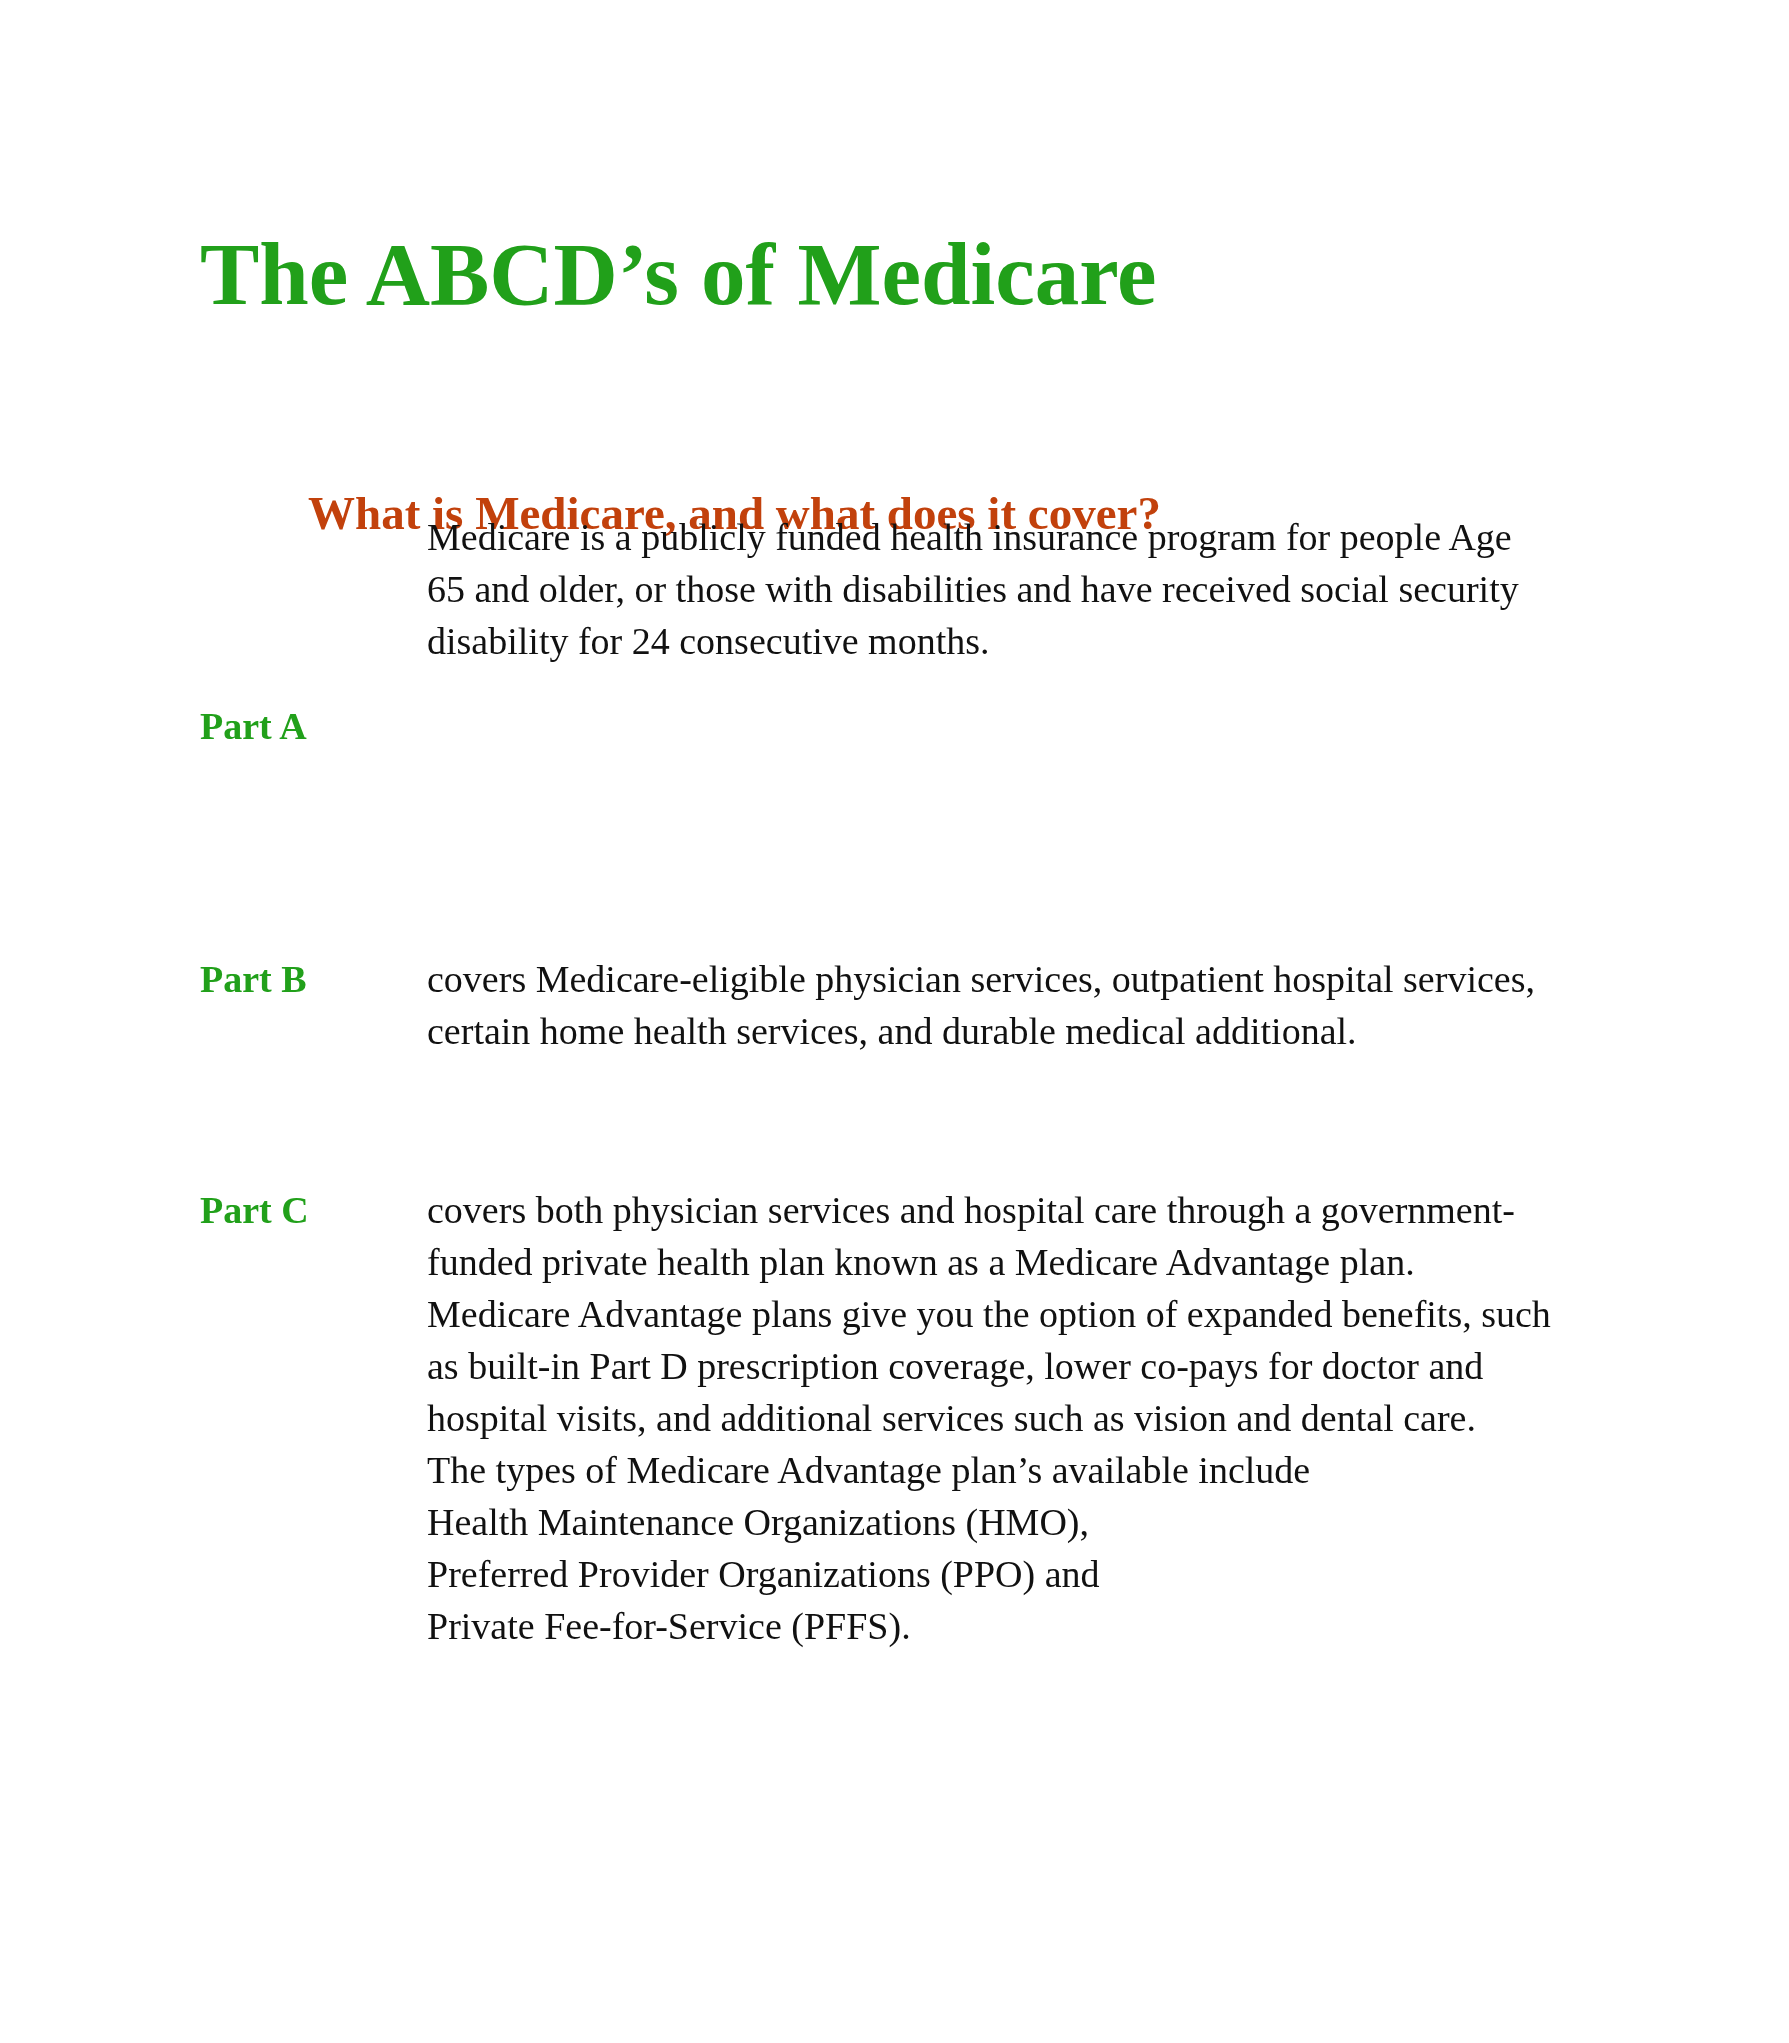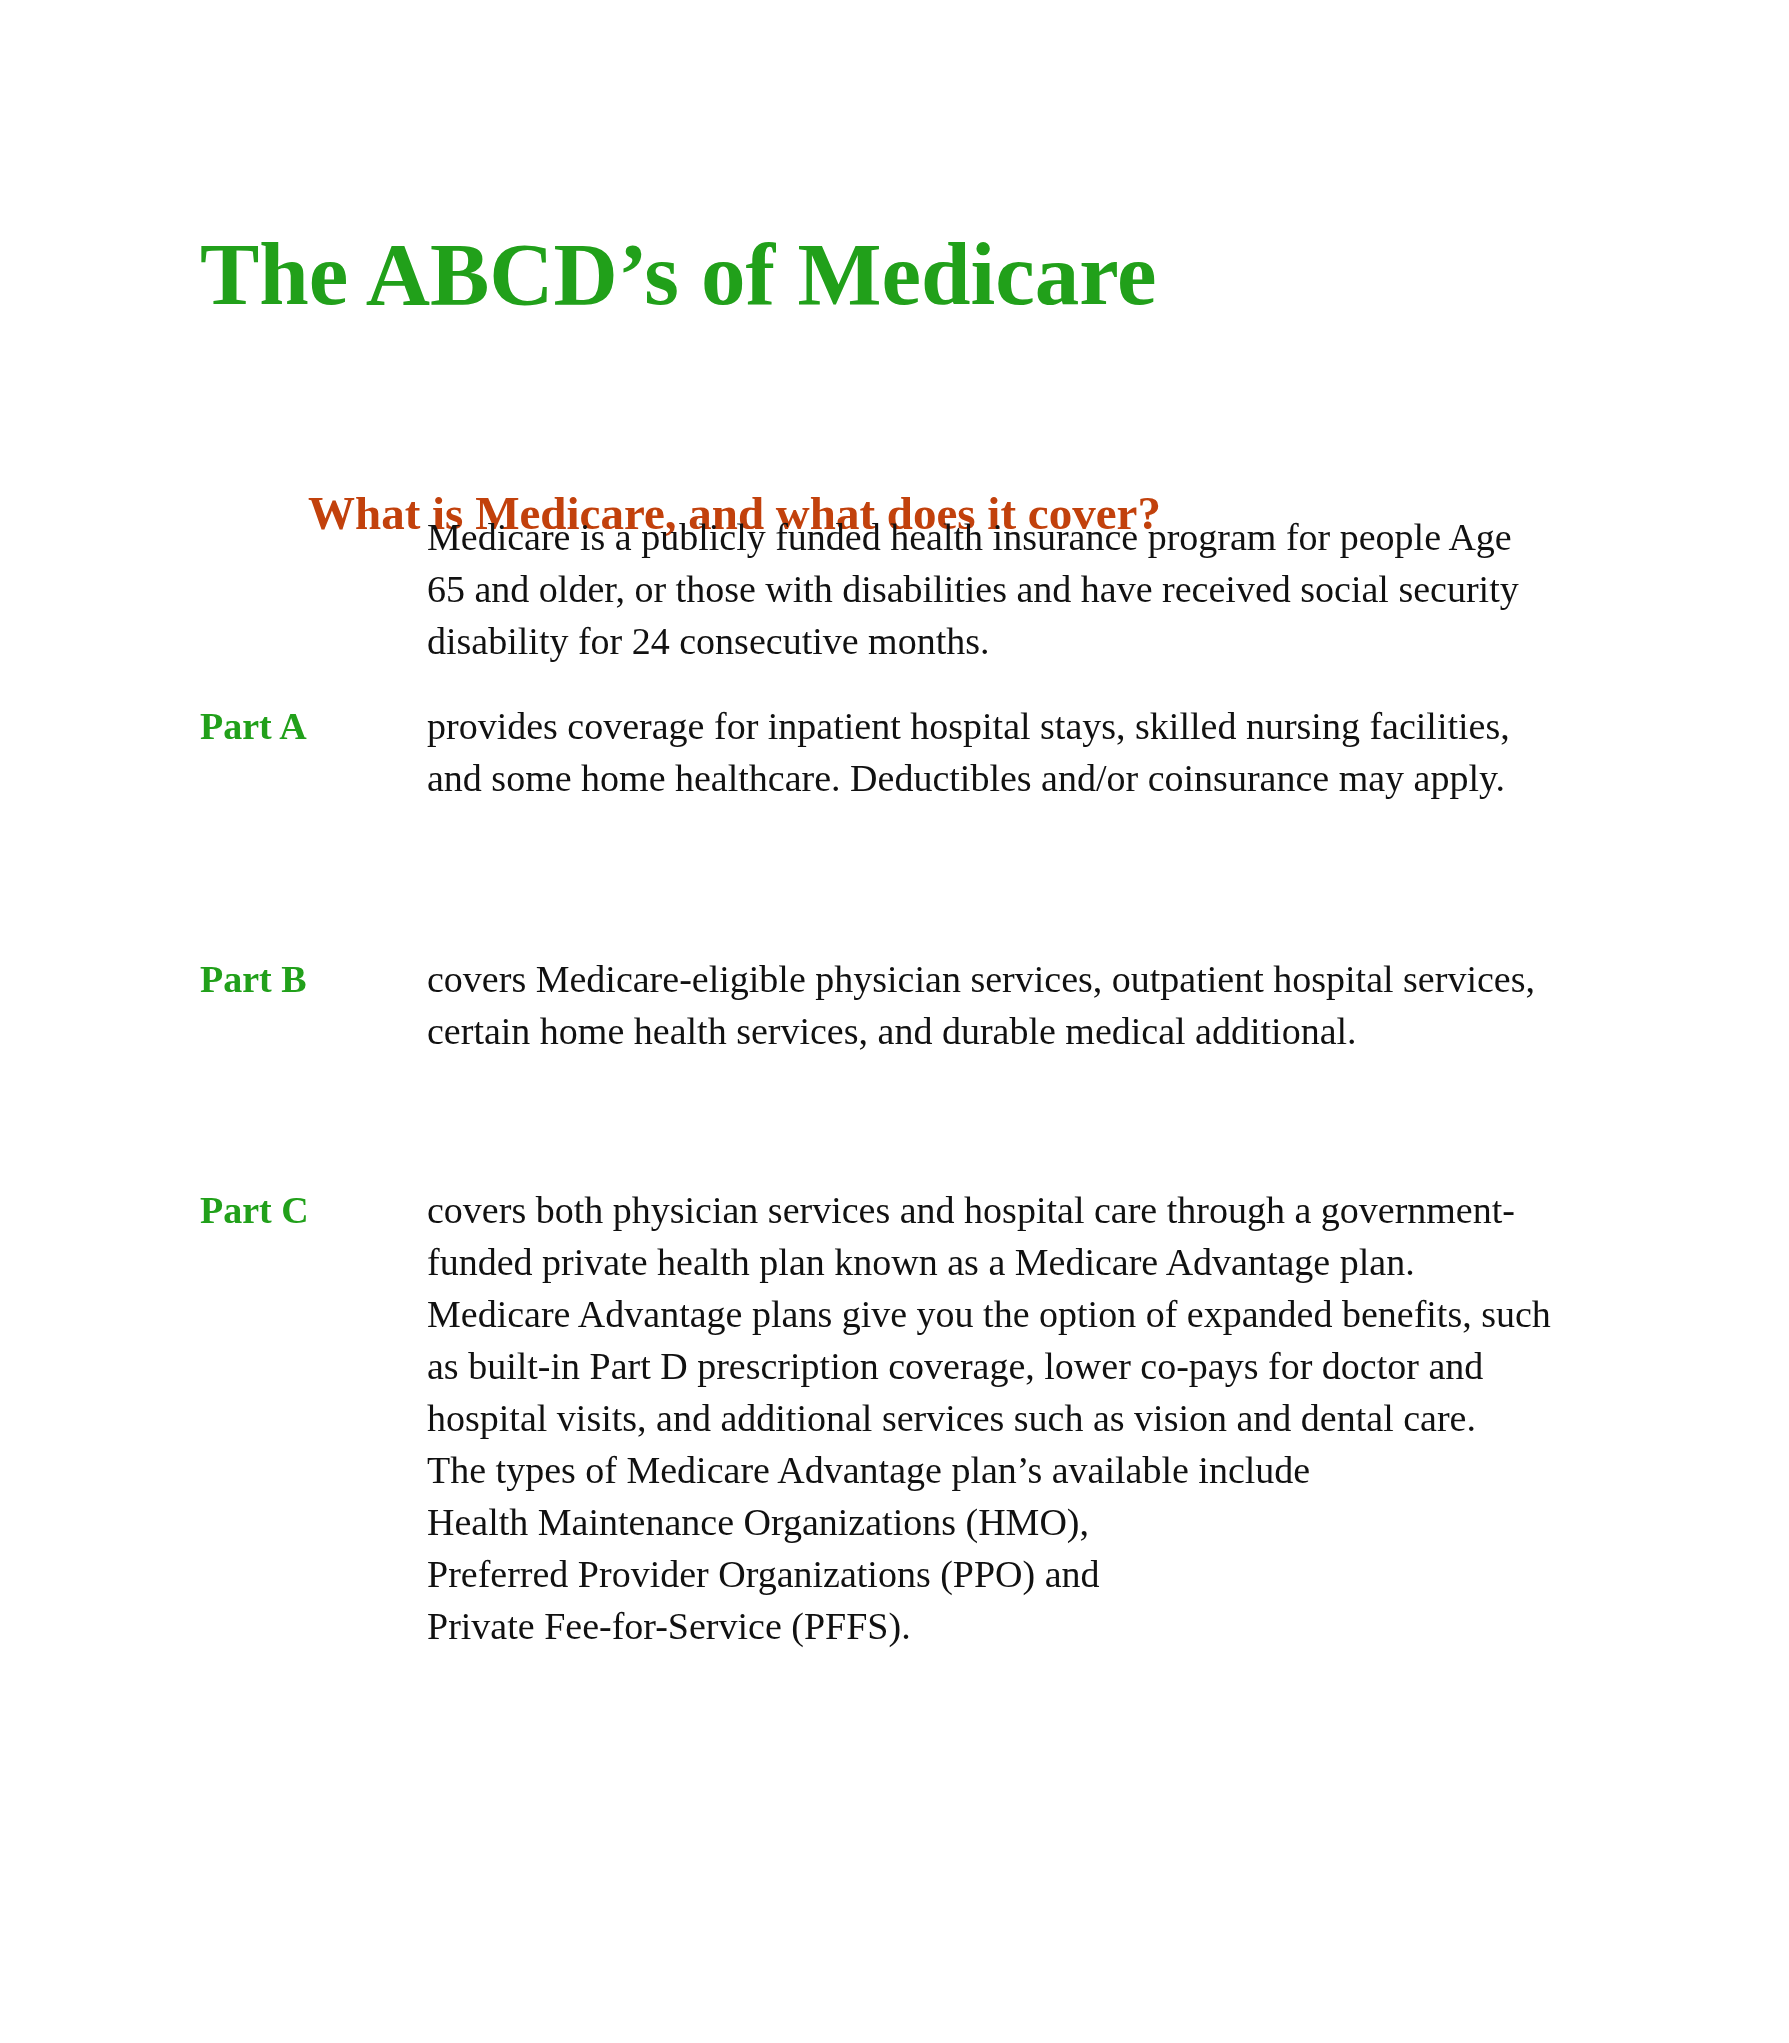--- a/index.html
+++ b/index.html
@@ -108,23 +108,20 @@
   <h1 class="doc-title">The ABCD’s of Medicare</h1>
 
   <h2 class="section-heading">What is Medicare, and what does it cover?</h2>
 
   <div class="intro-block">
     <p>Medicare is a publicly funded health insurance program for people Age 65 and older, or those with disabilities and have received social security disability for 24 consecutive months.</p>
   </div>
 
   <div class="part-row" id="part-a">
     <div class="part-label">Part A</div>
-    <div class="part-body">
-      <p>provides coverage for inpatient hospital stays, skilled nursing facilities, and some home healthcare.  Deductibles and/or coinsurance may apply.</p>
-    </div>
   </div>
 
   <div class="part-row" id="part-b">
     <div class="part-label">Part B</div>
     <div class="part-body">
       <p>covers Medicare-eligible physician services, outpatient hospital services, certain home health services, and durable medical additional.</p>
     </div>
   </div>
 
   <div class="part-row" id="part-c">

